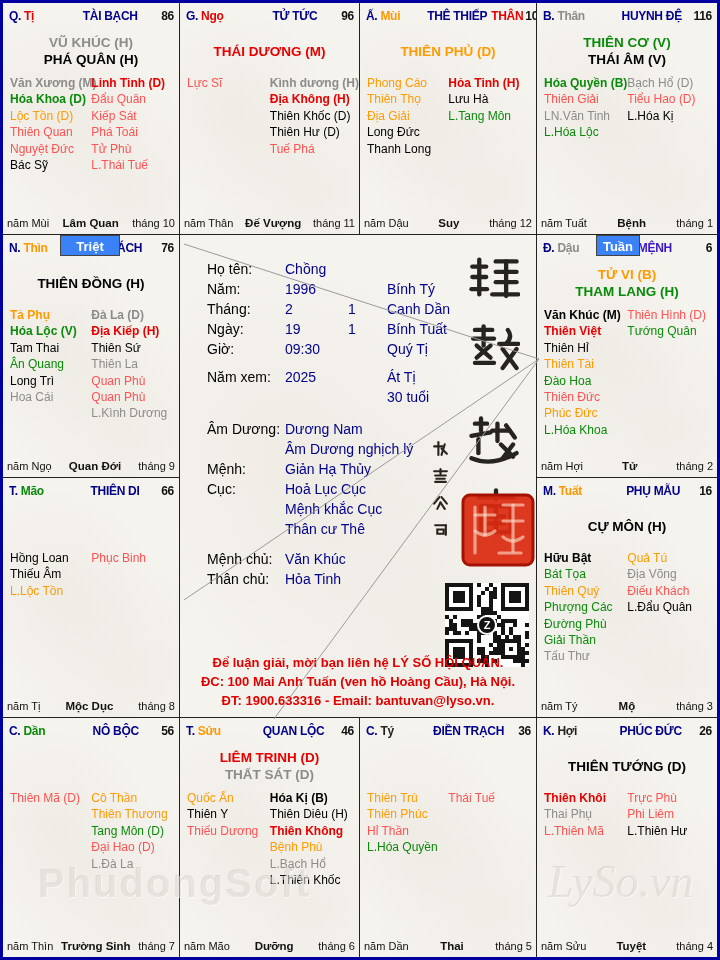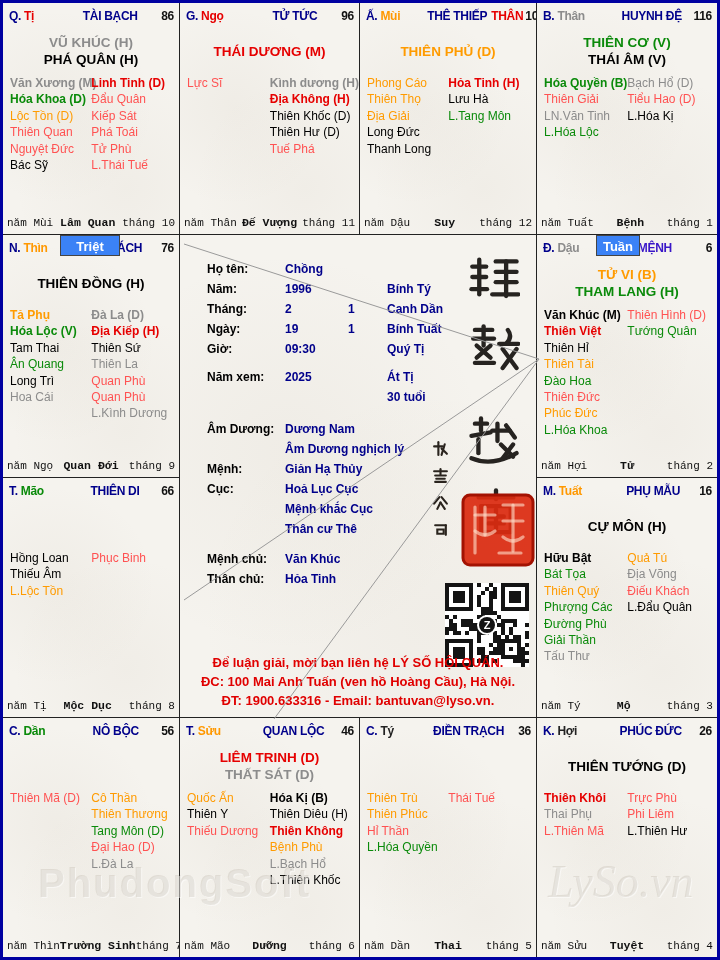--- a/index.html
+++ b/index.html
@@ -26,29 +26,29 @@
   .p-extra{color:#e60000;margin-left:4px;}
   .p-num{color:#111;margin-left:2px;}
   .p-main{position:absolute;top:28px;left:0;right:0;height:40px;display:flex;
     flex-direction:column;justify-content:center;align-items:center;
     font-size:13.5px;font-weight:700;line-height:17px;white-space:nowrap;}
   .p-cols{position:absolute;top:72px;left:7px;right:3px;bottom:26px;display:flex;
     font-size:12px;line-height:16.4px;}
   .p-left{width:49%;}.p-right{width:51%;}
   .star{display:block;white-space:nowrap;}
   .p-foot{position:absolute;left:4px;right:4px;bottom:5px;display:flex;
-    justify-content:space-between;align-items:baseline;font-size:11px;color:#111;white-space:nowrap;font-family:Liberation Mono, monospace;}
+    justify-content:space-between;align-items:baseline;font-size:11px;color:#111;white-space:nowrap;}
   .f-stage{font-weight:700;font-size:11.5px;}
   
   .c-k{color:#000}.c-r{color:#e60000}.c-p{color:#ff5252}
   .c-o{color:#ff9b00}.c-g{color:#0a8a0a}.c-a{color:#8c8c8c}
   .b{font-weight:700;}
   .bc-r{color:#e60000}.bc-o{color:#ff9800}.bc-a{color:#8c8c8c}.bc-g{color:#0a8a0a}.bc-k{color:#222}
   
-  .info{position:absolute;left:27px;top:24px;font-size:12px;font-weight:700;}
+  .info{position:absolute;left:27px;top:24px;font-size:14px;font-weight:400;}
   .irow{display:flex;height:20px;align-items:center;white-space:nowrap;}
   .il{width:78px;color:#000;}
   .iv{width:63px;color:#00008b;}
   .ix{width:39px;color:#00008b;}
   .ic{color:#00008b;}
   .ad{position:absolute;left:0;right:0;top:418px;text-align:center;color:#e00000;
     font-size:13px;font-weight:700;line-height:19px;white-space:nowrap;}
   
   .glyph{position:absolute;width:52px;height:52px;}
   .company{position:absolute;left:252px;top:205px;display:flex;flex-direction:column;gap:10px;}

